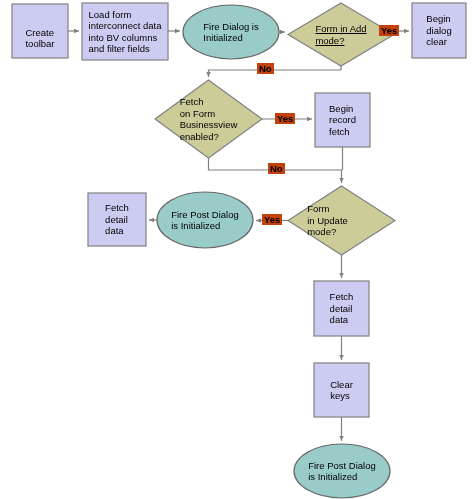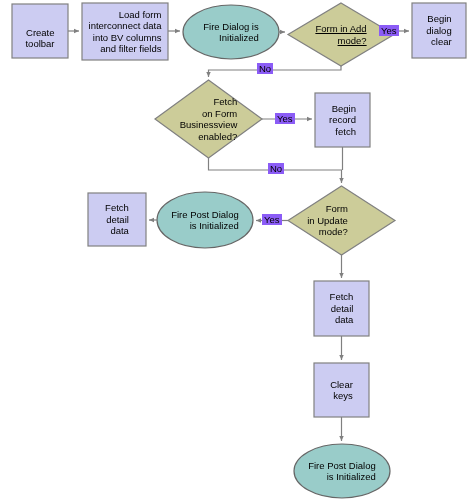--- a/index.html
+++ b/index.html
@@ -20,35 +20,36 @@
     left: 0;
     top: 0;
     width: 472px;
     height: 499px;
   }
   .node-label {
     position: absolute;
     display: flex;
     align-items: center;
     justify-content: center;
-    text-align: right;
+    text-align: left;
     font-size: 9.5px;
     line-height: 11.5px;
     color: #000000;
     pointer-events: none;
     white-space: pre-line;
   }
   .edge-label {
     position: absolute;
     font-size: 9.5px;
     line-height: 11px;
     color: #000000;
-    background: #8b5cf6;
+    background: #c2410c;
     padding: 0 2px;
     text-align: center;
+    font-weight: bold;
   }
 </style>
 </head>
 <body>
 
 <div id="canvas">
 
   <svg id="flow-svg" viewBox="0 0 472 499" xmlns="http://www.w3.org/2000/svg">
     <defs>
       <marker id="arrow" viewBox="0 0 10 10" refX="9" refY="5" markerWidth="5" markerHeight="5" orient="auto-start-reverse">

